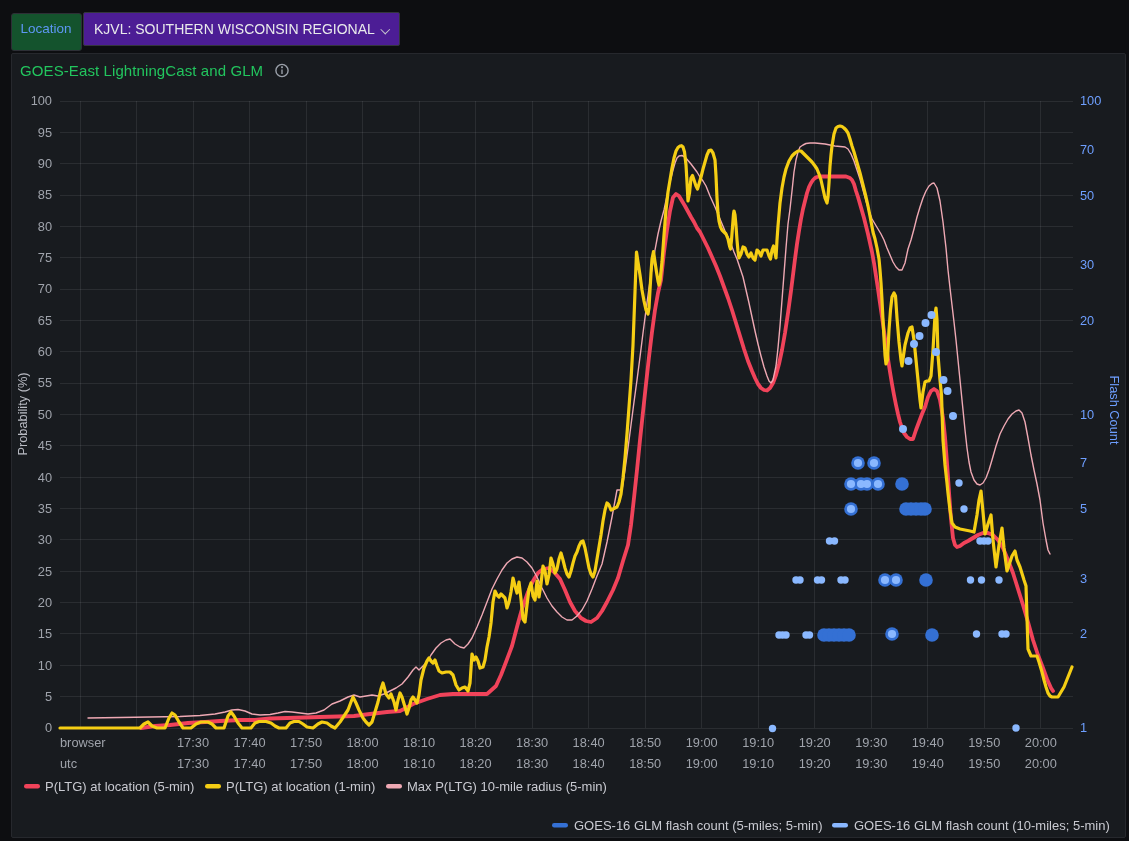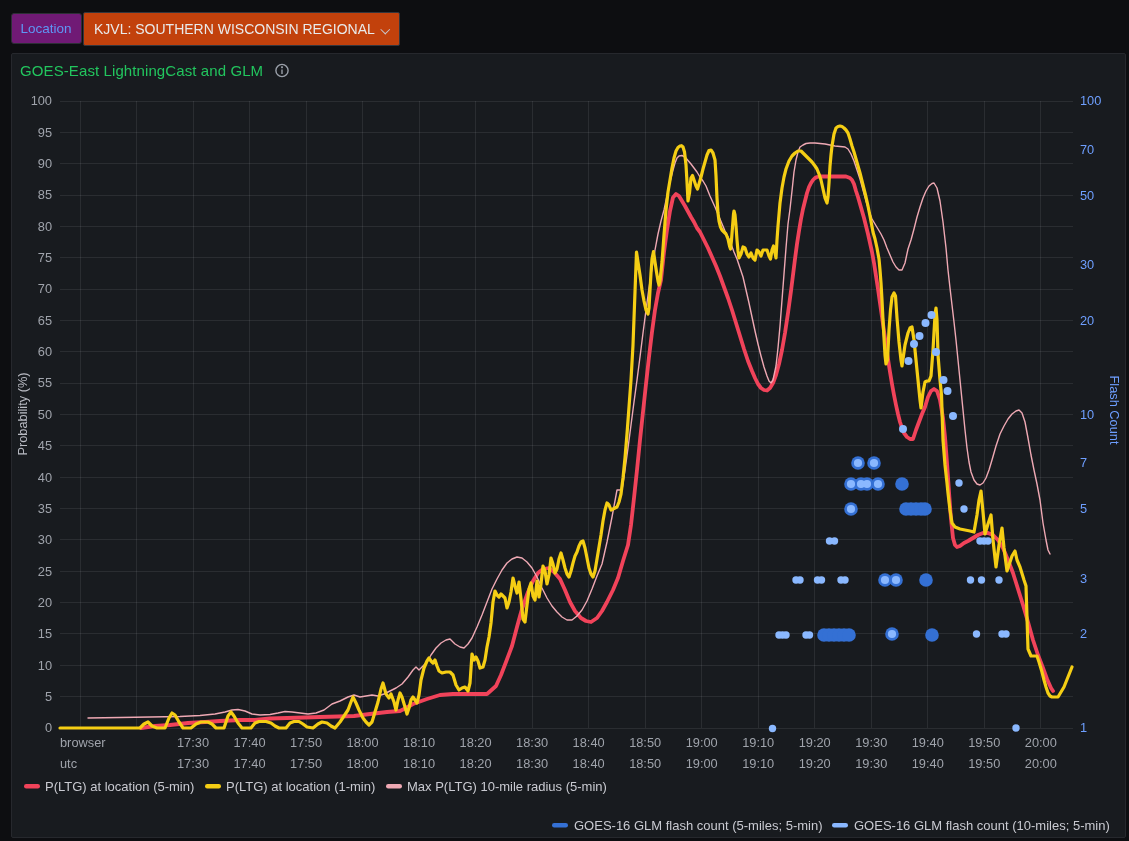--- a/index.html
+++ b/index.html
@@ -1,18 +1,18 @@
 <!DOCTYPE html>
 <html><head><meta charset="utf-8">
 <style>
 * { margin:0; padding:0; box-sizing:border-box; }
 html,body { width:1129px; height:841px; background:#0d0e11; font-family:'Liberation Sans',sans-serif; overflow:hidden; -webkit-font-smoothing:antialiased; }
 .panel { position:absolute; left:10.5px; top:53px; width:1115px; height:785px; background:#181b1f; border:1px solid #26282d; border-radius:2px; }
-.varlabel { position:absolute; left:10.5px; top:13px; height:31px; background:#701a75; border:1px solid #2d2f36; border-radius:3px; color:#5e97f5; font-size:13.5px; line-height:29px; padding:0 9px; }
-.varselect { position:absolute; left:83px; top:12px; height:34px; background:#c2410c; border:1px solid #34363d; border-radius:2px; color:#e9eaeb; font-size:14px; line-height:32px; width:317px; padding:0 19px 0 10px; white-space:nowrap; }
+.varlabel { position:absolute; left:10.5px; top:13px; height:38px; background:#14532d; border:1px solid #2d2f36; border-radius:3px; color:#5e97f5; font-size:13.5px; line-height:29px; padding:0 9px; }
+.varselect { position:absolute; left:83px; top:12px; height:34px; background:#4c1d95; border:1px solid #34363d; border-radius:2px; color:#e9eaeb; font-size:14px; line-height:32px; width:317px; padding:0 19px 0 10px; white-space:nowrap; }
 .chev { position:absolute; right:11px; top:12.5px; width:6.5px; height:6.5px; border-right:1.4px solid #c8c9cf; border-bottom:1.4px solid #c8c9cf; transform:rotate(45deg); }
 .ptitle { position:absolute; left:20px; top:62px; color:#22c55e; font-size:15px; font-weight:500; letter-spacing:0.1px; }
 </style></head>
 <body>
 <div class="panel"></div>
 <div class="varlabel">Location</div>
 <div class="varselect">KJVL: SOUTHERN WISCONSIN REGIONAL<span class="chev"></span></div>
 <div class="ptitle">GOES-East LightningCast and GLM</div>
 <svg width="1129" height="841" viewBox="0 0 1129 841" style="position:absolute;left:0;top:0;font-family:'Liberation Sans',sans-serif">
 <g stroke="rgba(204,204,220,0.10)" stroke-width="1" shape-rendering="crispEdges">

